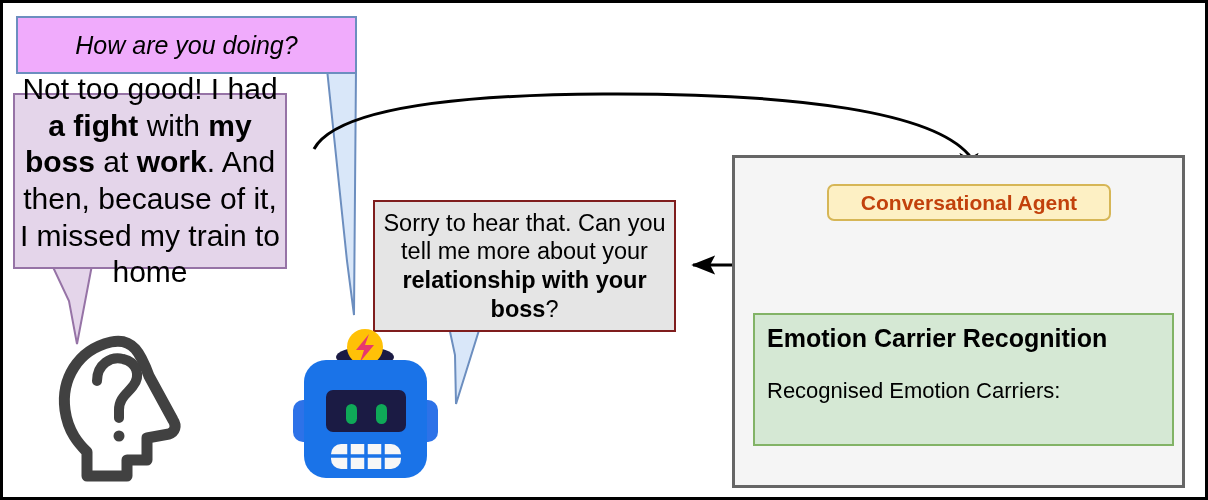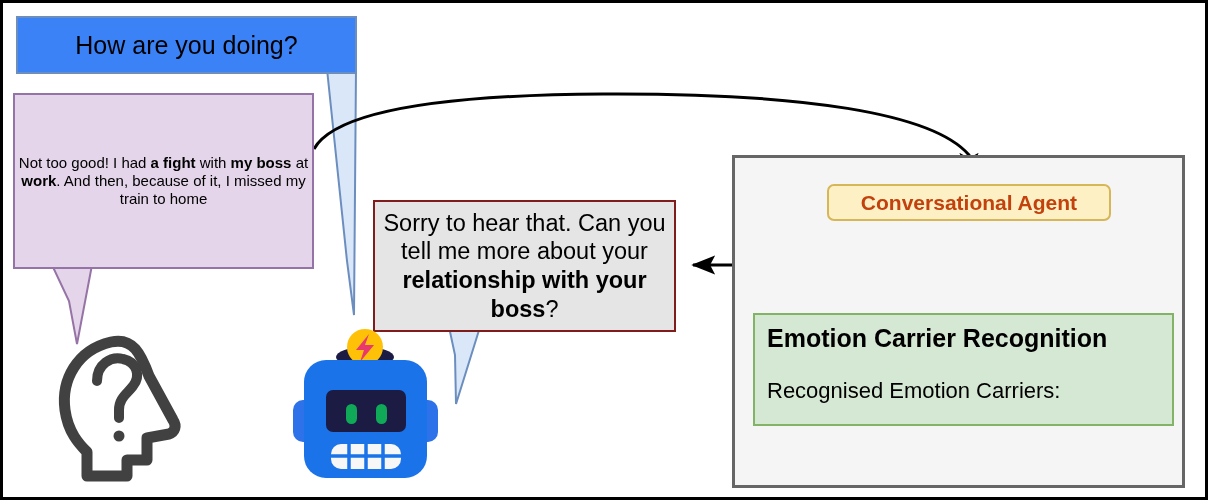--- a/index.html
+++ b/index.html
@@ -37,31 +37,32 @@
     text-align: center;
     color: #000000;
     line-height: 1.22;
   }
   .bubble-text { width: 100%; }
   .bubble b { font-weight: bold; }
 
   #bubble-user-greeting {
     left: 13px; top: 13px;
     width: 341px; height: 58px;
-    background: #3b82f6;
+    background: #f0abfc;
     border: 2px solid #6c8ebf;
     font-size: 25px;
+    font-style: italic;
   }
 
   #bubble-user-problem {
     left: 10px; top: 90px;
-    width: 301px; height: 176px;
+    width: 274px; height: 176px;
     background: #e4d5ea;
     border: 2px solid #9673a6;
-    font-size: 15px;
+    font-size: 30px;
   }
 
   #bubble-agent-reply {
     left: 370px; top: 197px;
     width: 303px; height: 132px;
     background: #e5e5e5;
     border: 2px solid #7f1d1d;
     font-size: 23.5px;
   }
 
@@ -87,21 +88,21 @@
     align-items: center;
     justify-content: center;
     font-size: 21px;
     font-weight: bold;
     color: #c2410c;
   }
 
   #emotion-carrier-box {
     position: absolute;
     left: 750px; top: 310px;
-    width: 421px; height: 113px;
+    width: 421px; height: 133px;
     background: #d5e8d4;
     border: 2px solid #82b366;
     box-sizing: border-box;
     padding: 9px 12px 0 12px;
     color: #000;
   }
   #ecr-title {
     font-size: 25px;
     font-weight: bold;
     line-height: 1.15;

